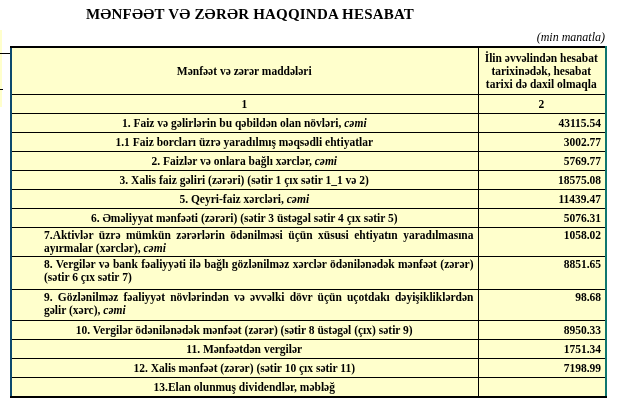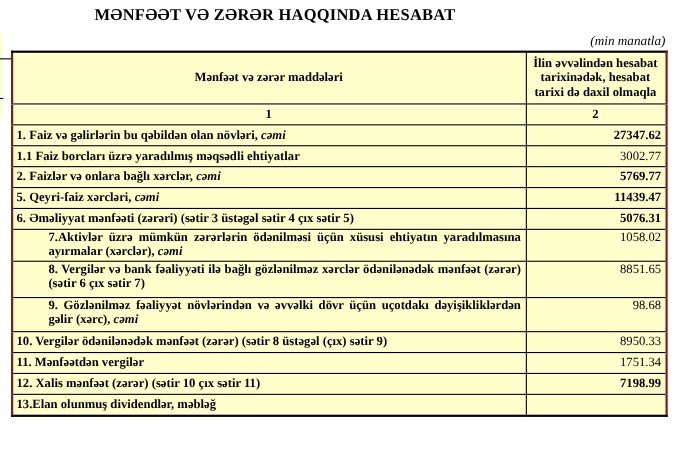--- a/index.html
+++ b/index.html
@@ -43,47 +43,47 @@
   }
   table.report td {
     border: 1px solid #000;
     background: #FFFFCC;
     padding: 1px 4px 1px 3px;
     line-height: 13px;
     overflow: hidden;
   }
   table.report tr.outline-top td { border-top: 2px solid #000; }
   table.report tr.outline-bottom td { border-bottom: 2px solid #000; }
-  table.report td.first { border-left: 2px solid #7f1d1d; }
-  table.report td.last { border-right: 2px solid #7f1d1d; }
+  table.report td.first { border-left: 2px solid #0c4a6e; }
+  table.report td.last { border-right: 2px solid #0f766e; }
 
   td.hdr {
     text-align: center;
     font-weight: bold;
     vertical-align: middle;
     padding: 2px 4px;
   }
   td.num {
     text-align: center;
     font-weight: bold;
     height: 16px;
   }
   td.lbl {
     font-weight: bold;
-    text-align: left;
+    text-align: center;
     vertical-align: middle;
     height: 16px;
   }
   td.val {
     text-align: right;
     font-weight: bold;
     vertical-align: middle;
     padding-right: 5px;
   }
-  td.reg { font-weight: normal; }
+  td.reg { font-weight: bold; }
   td.white { background: #ffffff; }
   tr.two td { vertical-align: top; }
   tr.two td.lbl { text-align: justify; padding-left: 32px; }
   tr.h46 td { height: 44px; }
   tr.h28 td { height: 26px; }
   tr.h32 td { height: 30px; }
   tr.h30 td { height: 28px; text-align: right; }
   i { font-style: italic; }
 
   
@@ -132,29 +132,33 @@
       <td class="hdr first">Mənfəət və zərər maddələri</td>
       <td class="hdr last">İlin əvvəlindən hesabat tarixinədək, hesabat tarixi də daxil olmaqla</td>
     </tr>
     <tr>
       <td class="num first">1</td>
       <td class="num last">2</td>
     </tr>
 
     <tr>
       <td class="lbl first"><span>1. Faiz və gəlirlərin bu qəbildən olan növləri, </span><i>cəmi</i></td>
-      <td class="val last">27347.62</td>
+      <td class="val last">43115.54</td>
     </tr>
     <tr>
       <td class="lbl first"><span>1.1 Faiz borcları üzrə yaradılmış məqsədli ehtiyatlar</span><i></i></td>
       <td class="val reg white last">3002.77</td>
     </tr>
     <tr>
       <td class="lbl first"><span>2. Faizlər və onlara bağlı xərclər, </span><i>cəmi</i></td>
       <td class="val last">5769.77</td>
+    </tr>
+    <tr>
+      <td class="lbl first"><span>3. Xalis faiz gəliri (zərəri) (sətir 1 çıx sətir 1_1 və 2)</span><i></i></td>
+      <td class="val last">18575.08</td>
     </tr>
     <tr>
       <td class="lbl first"><span>5. Qeyri-faiz xərcləri, </span><i>cəmi</i></td>
       <td class="val last">11439.47</td>
     </tr>
     <tr>
       <td class="lbl first"><span>6. Əməliyyat mənfəəti (zərəri) (sətir 3 üstəgəl sətir 4 çıx sətir 5)</span><i></i></td>
       <td class="val last">5076.31</td>
     </tr>
     <tr class="two h28">

